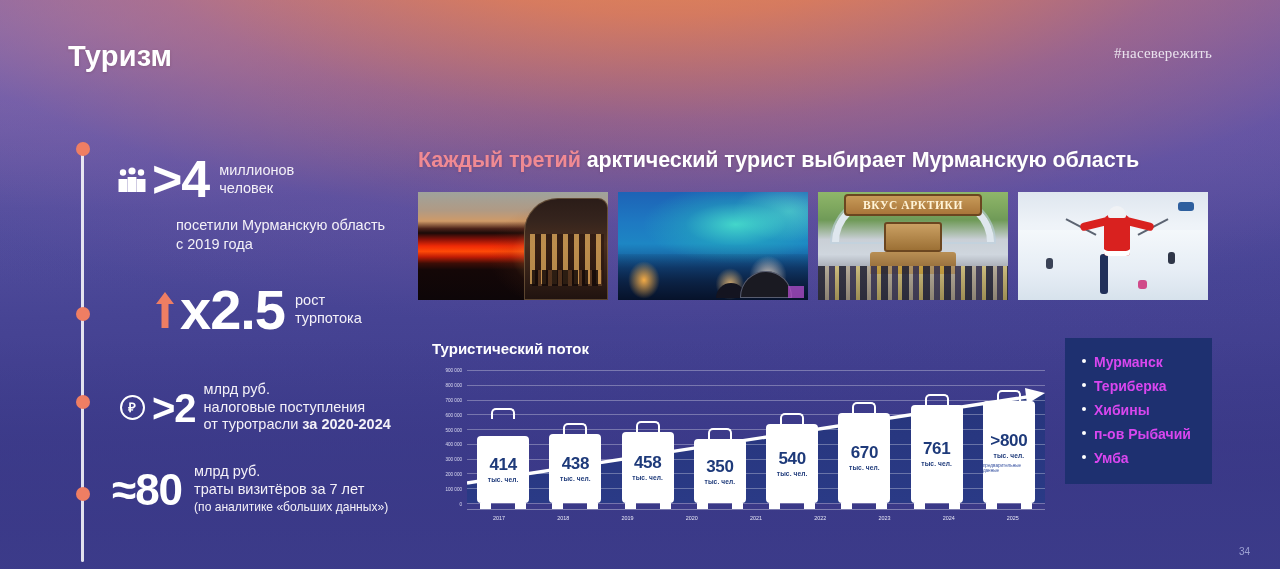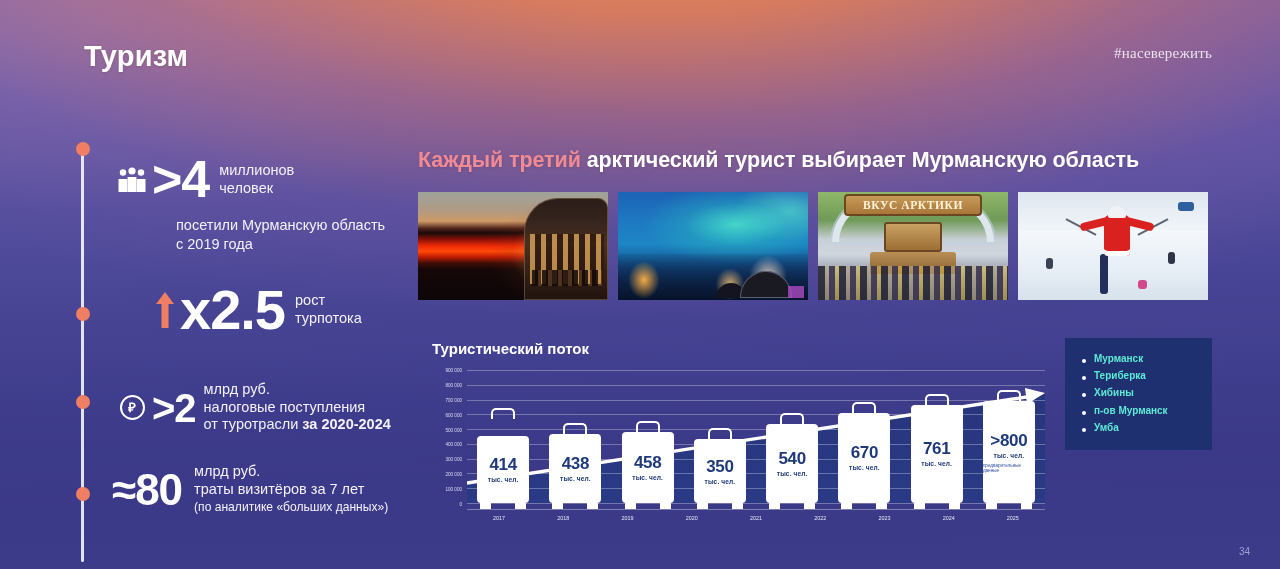--- a/index.html
+++ b/index.html
@@ -24,21 +24,21 @@
   }
   #slide::after{
     content:"";
     position:absolute; left:0; right:0; bottom:0; height:230px;
     background: linear-gradient(180deg, rgba(57,56,134,0) 0%, rgba(57,56,134,0.45) 45%, rgba(60,59,138,0.85) 100%);
     pointer-events:none;
   }
 
   
   #page-title {
-    position: absolute; left: 84px; top: 40px;
+    position: absolute; left: 68px; top: 40px;
     font-size: 29px; font-weight: bold; color: #ffffff;
     letter-spacing: 0.2px;
     text-shadow: 0 1px 3px rgba(80,40,20,0.18);
   }
   #hashtag {
     position: absolute; right: 68px; top: 45px;
     font-family: "Liberation Serif", serif;
     font-size: 15px; color: #f2eef6; letter-spacing: 0.2px;
     opacity: 0.92;
   }
@@ -236,21 +236,21 @@
   #top5 { position: absolute; left: 1065px; top: 338px; width: 147px; z-index: 5; }
   #top5 .hdr {
     background: #c32026; color:#fff; padding: 8px 12px 8px;
     text-align:center;
   }
   #top5 .hdr .t { font-size: 25px; font-weight: bold; line-height:1; letter-spacing:-0.4px;}
   #top5 .hdr .s { font-size: 13px; margin-top: 3px; }
   #top5 .body { background:#1e3070; padding: 12px 10px 14px 16px; }
   #top5 ul { list-style: none; }
   #top5 li {
-    color:#5eead4; font-size: 10px; font-weight: bold; line-height: 1.72;
+    color:#d946ef; font-size: 14px; font-weight: bold; line-height: 1.72;
     position: relative; padding-left: 13px;
   }
   #top5 li::before {
     content:""; position:absolute; left: 1px; top: 9px;
     width: 4px; height: 4px; background:#ffffff; border-radius:50%;
   }
 
   #page-number {
     position:absolute; right: 30px; bottom: 12px;
     font-size: 10px; color: rgba(190,195,235,0.75); z-index:5;
@@ -536,20 +536,20 @@
         <span>2025</span>
       </div>
   </div>
 
   <div id="top5">
     <div class="body">
       <ul id="top5-list">
           <li>Мурманск</li>
           <li>Териберка</li>
           <li>Хибины</li>
-          <li>п-ов Мурманск</li>
+          <li>п-ов Рыбачий</li>
           <li>Умба</li>
         </ul>
     </div>
   </div>
 
   <div id="page-number">34</div>
 </div>
 
 </body></html>

